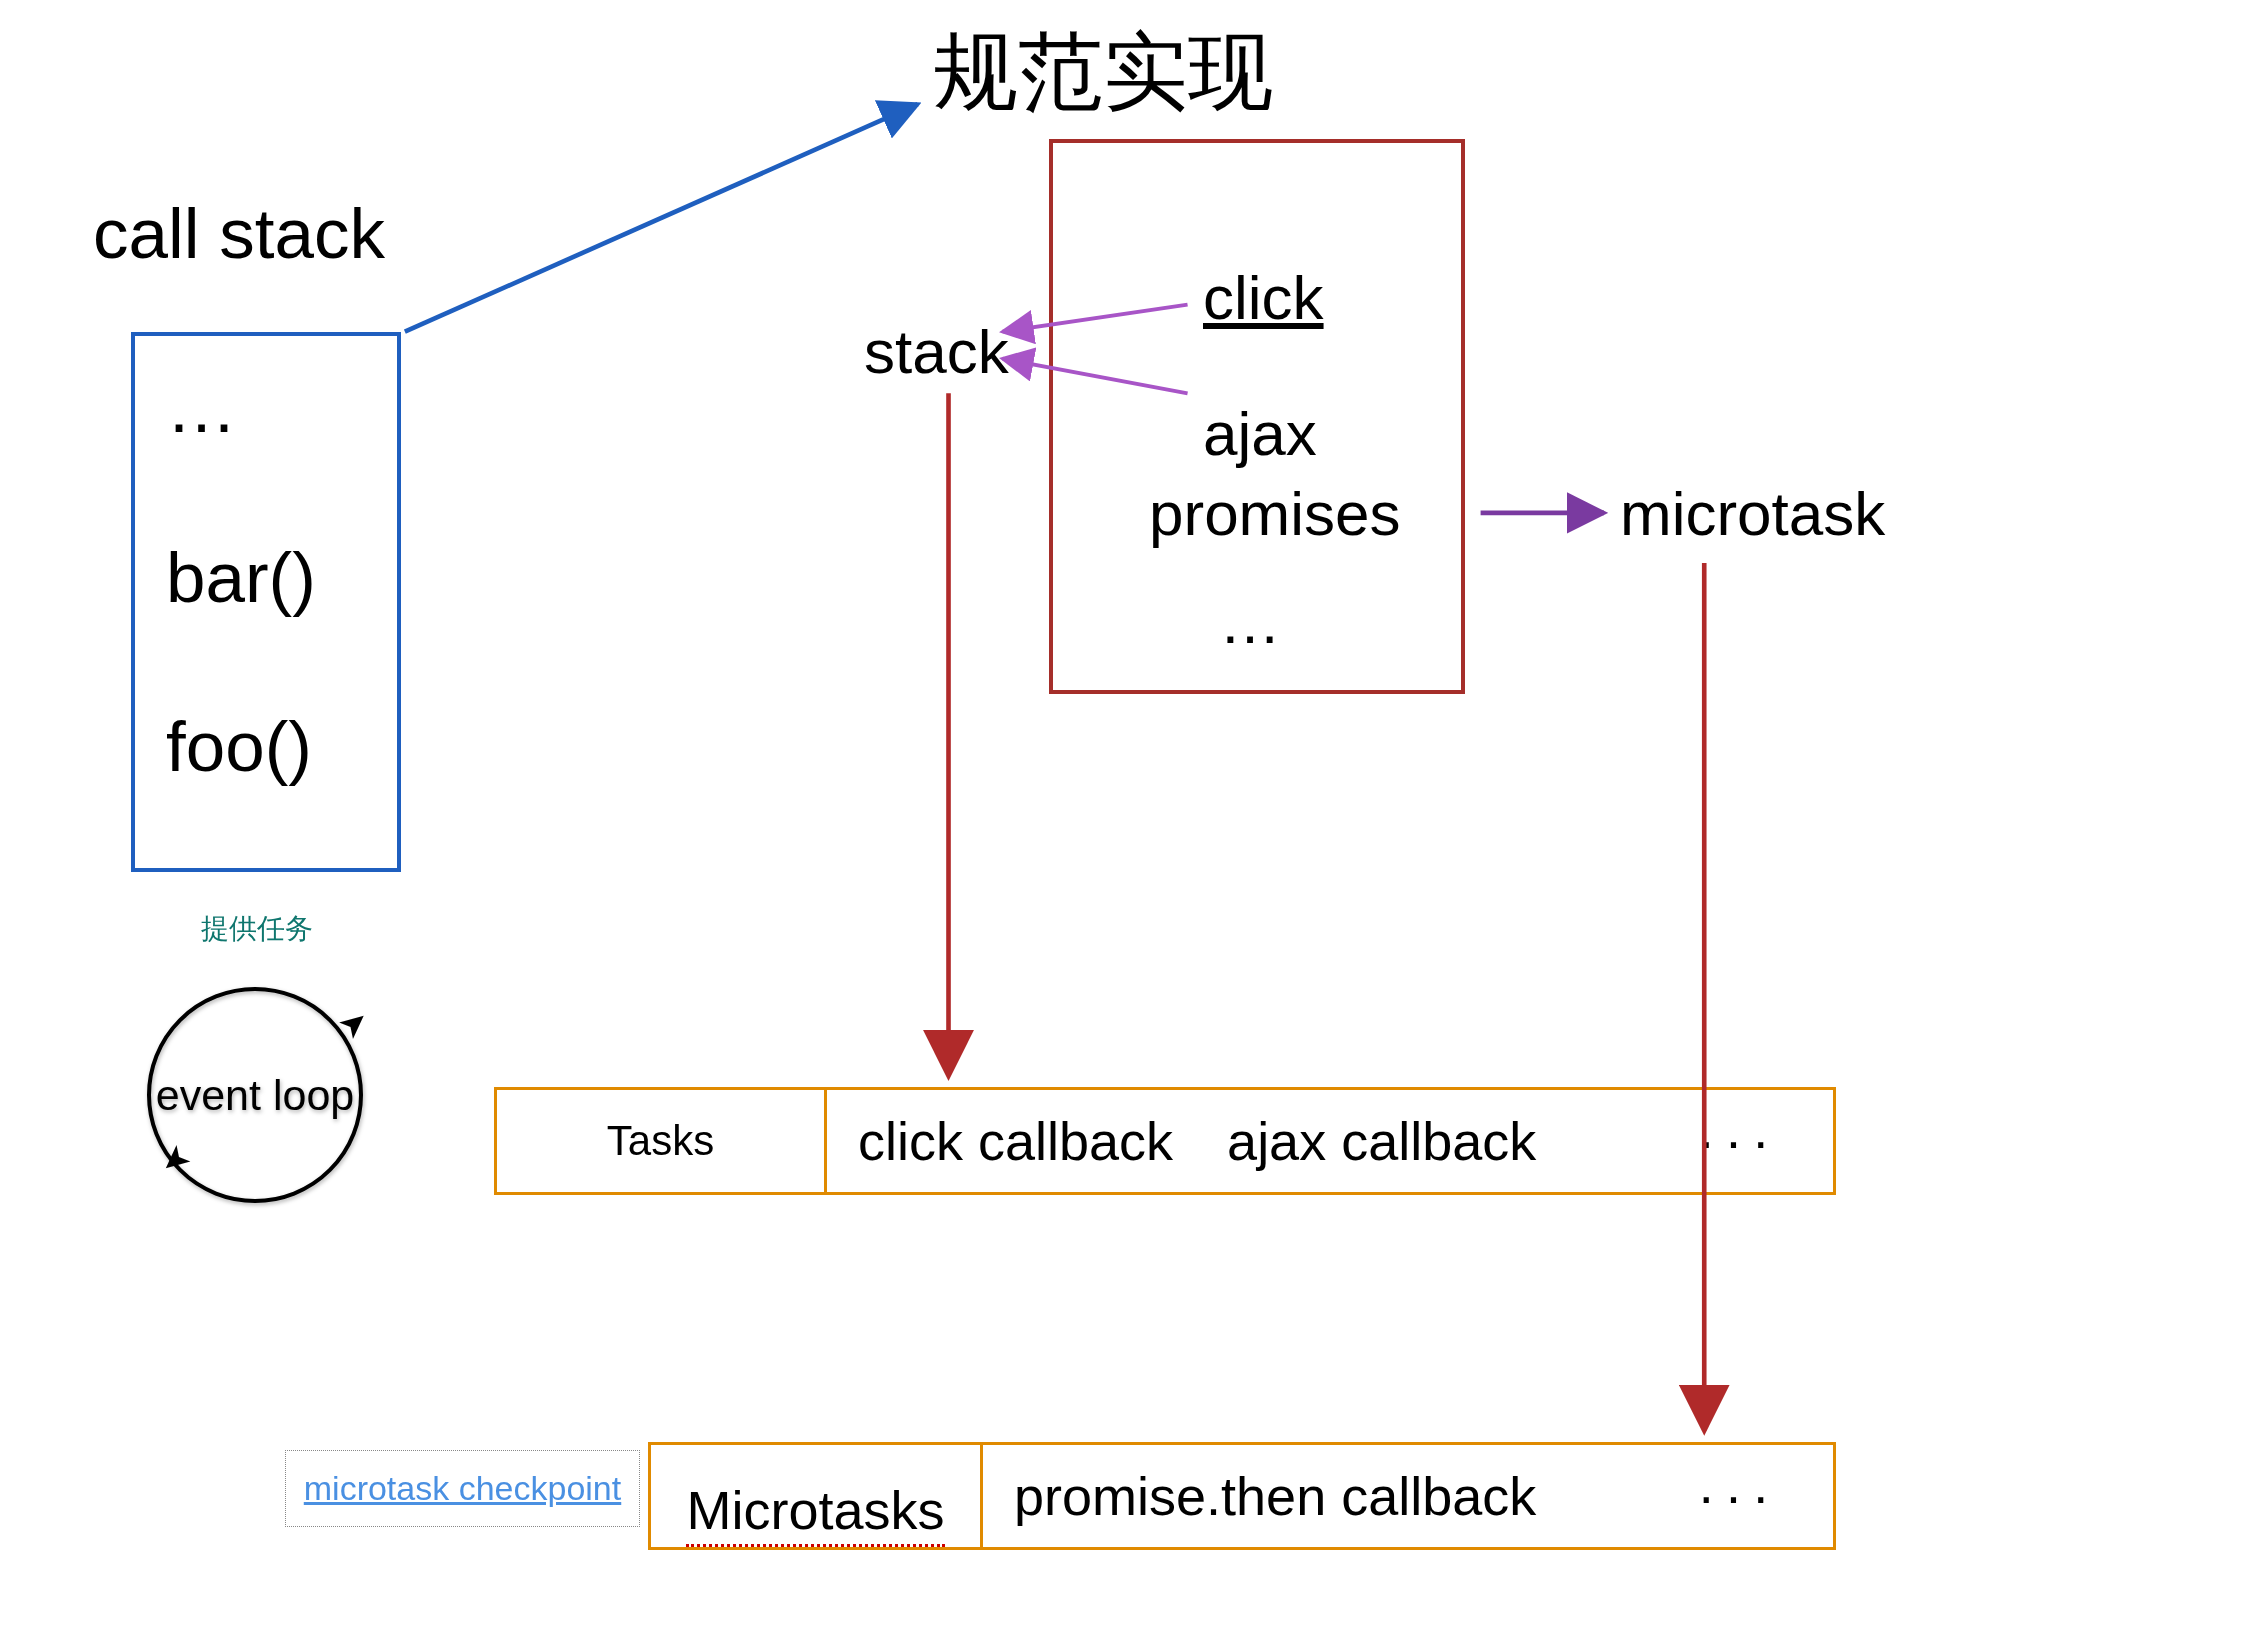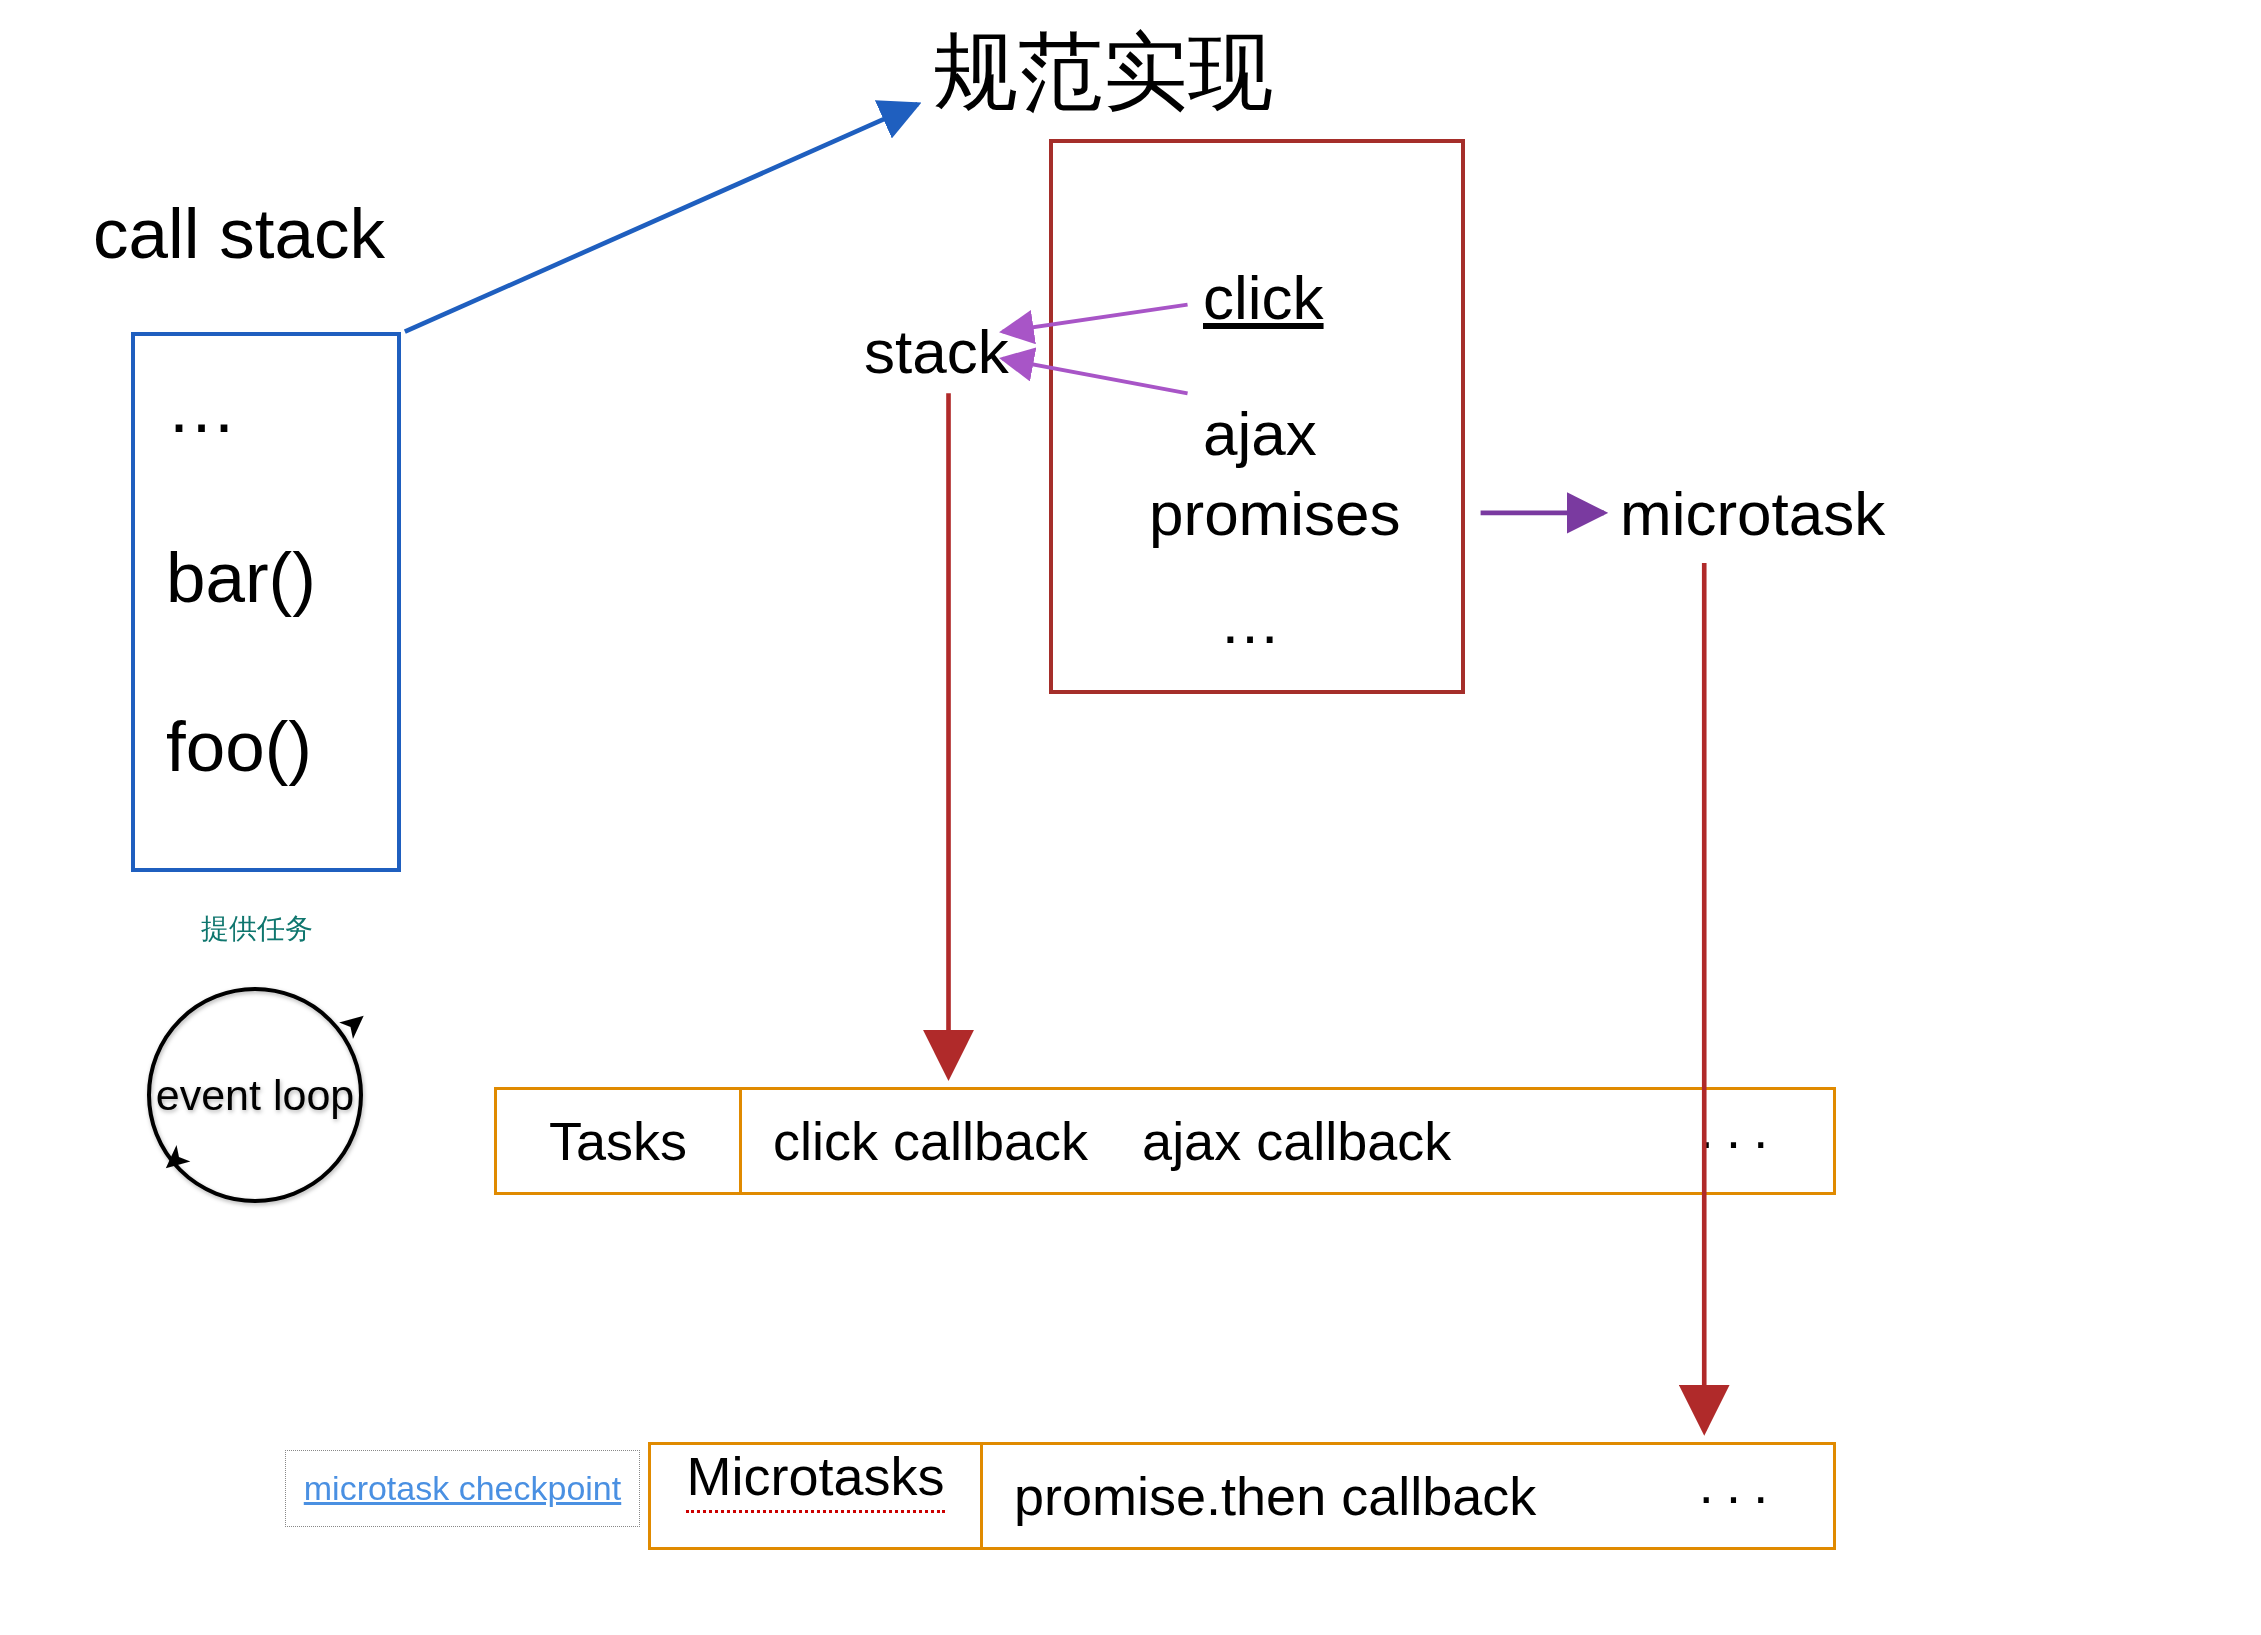--- a/index.html
+++ b/index.html
@@ -25,27 +25,27 @@
     .spec-box { left: 1049px; top: 139px; width: 416px; height: 555px; border: 4.6px solid #a52e2a; }
     .spec-item { font-size: 62px; color: #000; position: absolute; }
     .click { left: 1203px; top: 262px; text-decoration: underline; }
     .ajax { left: 1203px; top: 362px; margin-top: 36px; }
     .promises { left: 1149px; top: 478px; }
     .spec-dots { left: 1219px; top: 586px; }
     .task-label { font-size: 62px; color: #000; left: 864px; top: 316px; }
     .microtask-label { font-size: 62px; color: #000; left: 1620px; top: 478px; }
 
     .tasks-row { left: 494px; top: 1087px; width: 1342px; height: 108px; border: 3.9px solid #e08a00; display: flex; }
-    .tasks-header { width: 245px; height: 100%; border-right: 3.9px solid #e08a00; display: flex; align-items: center; justify-content: center; font-size: 54px; text-align: right; }
+    .tasks-header { width: 330px; height: 100%; border-right: 3.9px solid #e08a00; display: flex; align-items: center; justify-content: center; font-size: 42px; text-align: right; }
     .tasks-body { flex: 1; display: flex; align-items: center; font-size: 54px; padding: 17px 31px; gap: 54px; }
     .tasks-body span { white-space: nowrap; }
     .dots-cell { margin-left: auto; padding-right: 23px; letter-spacing: 9.3px; }
 
     .microtasks-row { left: 648px; top: 1442px; width: 1188px; height: 108px; border: 3.9px solid #e08a00; display: flex; }
-    .micro-header { width: 332px; height: 100%; border-right: 3.9px solid #e08a00; display: flex; align-items: flex-start; justify-content: center; font-size: 54px; }
+    .micro-header { width: 332px; height: 100%; border-right: 3.9px solid #e08a00; display: flex; align-items: flex-end; justify-content: center; font-size: 54px; }
     .micro-header span { border-bottom: 3.1px dotted #c00; padding-bottom: 3.1px; }
     .micro-body { flex: 1; display: flex; align-items: center; font-size: 54px; padding: 0 31px; gap: 54px; text-align: right; }
 
     .provide-label { left: 201px; top: 910px; font-size: 28px; color: #0f766e; text-align: right; }
     .event-loop-circle { left: 147px; top: 987px; width: 216px; height: 216px; border: 4.6px solid #000; border-radius: 50%; display: flex; align-items: center; justify-content: center; font-size: 43px; filter: drop-shadow(1.5px 2.3px 2.3px rgba(0,0,0,0.3)); }
     .arrowhead-top { left: 339px; top: 1003px; font-size: 34px; color: #000; transform: rotate(-40deg); }
     .arrowhead-bottom { left: 162px; top: 1141px; font-size: 34px; color: #000; transform: rotate(140deg); }
 
     .checkpoint-box { left: 285px; top: 1450px; width: 355px; height: 77px; border: 1.5px dotted #888; display: flex; align-items: center; justify-content: center; font-size: 34px; color: #4a90e2; text-decoration: underline; }
 

